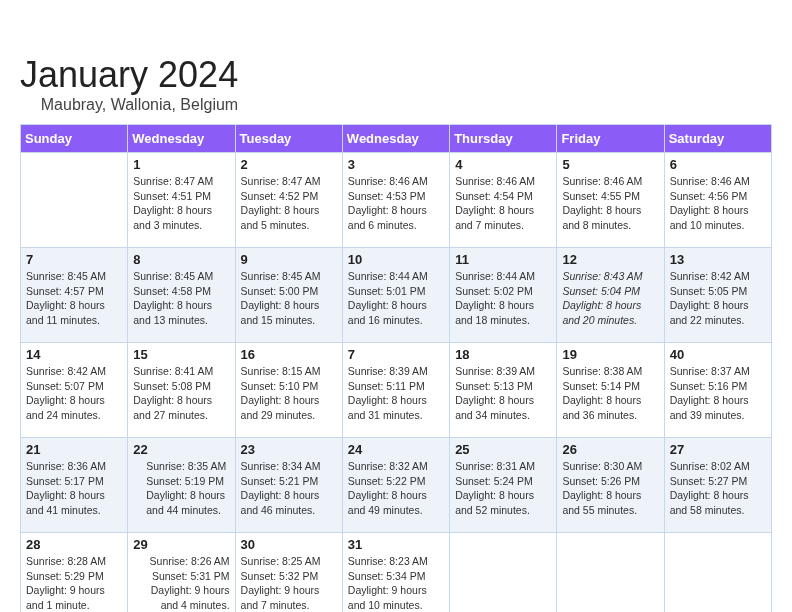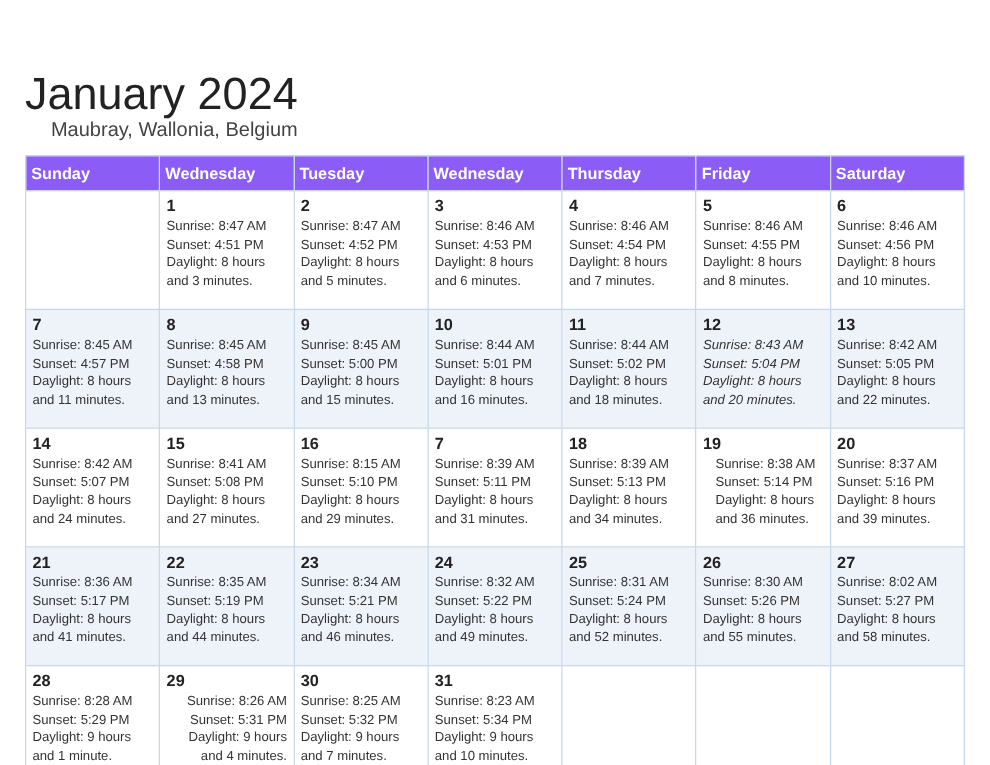--- a/index.html
+++ b/index.html
@@ -237,44 +237,44 @@
         </td>
         <td>
           <span class="day-num">18</span>
           <div class="day-info" style="white-space: pre-line;">Sunrise: 8:39 AM
 Sunset: 5:13 PM
 Daylight: 8 hours
 and 34 minutes.</div>
         </td>
         <td>
           <span class="day-num">19</span>
-          <div class="day-info" style="white-space: pre-line; margin-left: 10px;">Sunrise: 8:38 AM
+          <div class="day-info" style="white-space: pre-line;">Sunrise: 8:38 AM
 Sunset: 5:14 PM
 Daylight: 8 hours
 and 36 minutes.</div>
         </td>
         <td>
-          <span class="day-num">20</span>
+          <span class="day-num">40</span>
           <div class="day-info" style="white-space: pre-line;">Sunrise: 8:37 AM
 Sunset: 5:16 PM
 Daylight: 8 hours
 and 39 minutes.</div>
         </td>
       </tr>
       <tr>
         <td>
           <span class="day-num">21</span>
           <div class="day-info" style="white-space: pre-line;">Sunrise: 8:36 AM
 Sunset: 5:17 PM
 Daylight: 8 hours
 and 41 minutes.</div>
         </td>
         <td>
           <span class="day-num">22</span>
-          <div class="day-info" style="white-space: pre-line;">Sunrise: 8:35 AM
+          <div class="day-info" style="white-space: pre-line; margin-left: 13px;">Sunrise: 8:35 AM
 Sunset: 5:19 PM
 Daylight: 8 hours
 and 44 minutes.</div>
         </td>
         <td>
           <span class="day-num">23</span>
           <div class="day-info" style="white-space: pre-line;">Sunrise: 8:34 AM
 Sunset: 5:21 PM
 Daylight: 8 hours
 and 46 minutes.</div>

